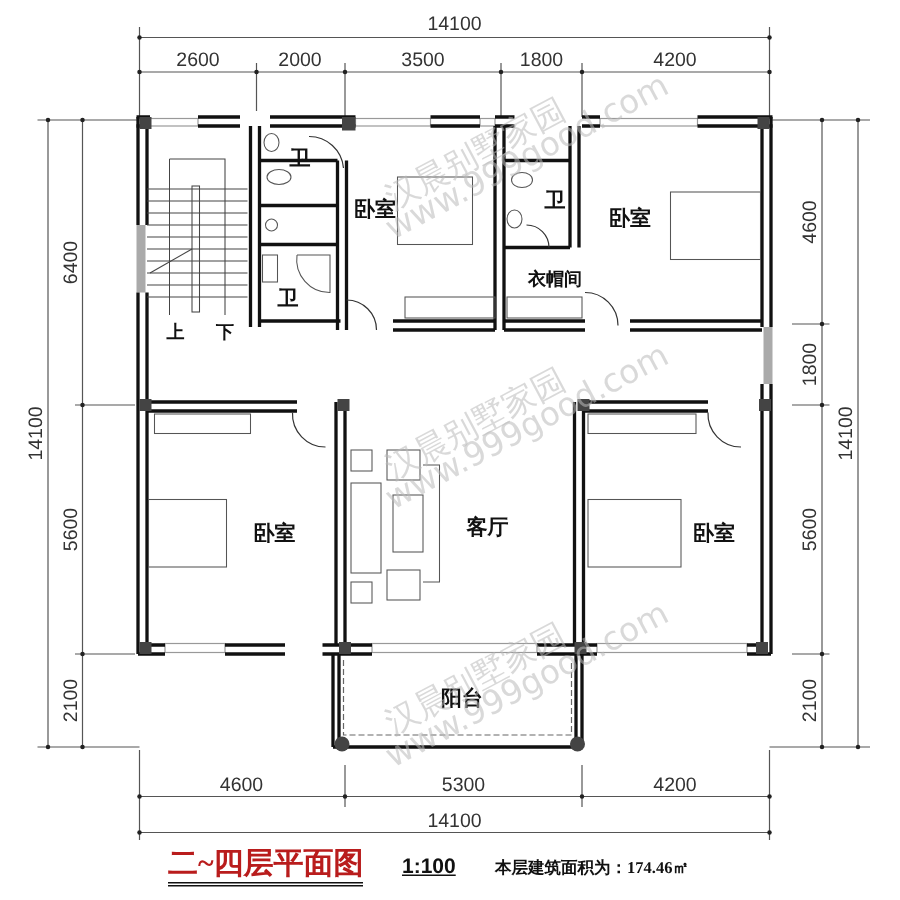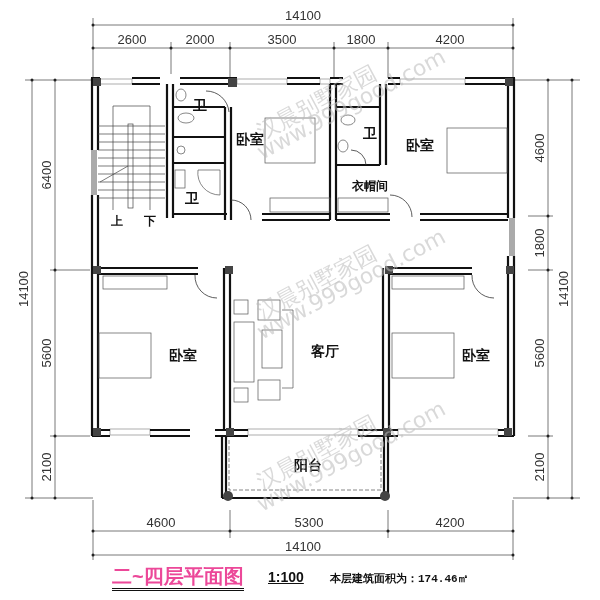--- a/index.html
+++ b/index.html
@@ -1,23 +1,23 @@
 <!DOCTYPE html>
 <html><head>
 <meta charset="utf-8">
 <style>
   html,body{margin:0;padding:0;background:#fff;}
   body{width:600px;height:600px;position:relative;overflow:hidden;font-family:"DejaVu Sans",sans-serif;}
   svg{position:absolute;left:0;top:0;}
   .dimtext{font-family:"Liberation Sans",sans-serif;font-size:13px;fill:#333;}
   .room{font-family:"DejaVu Sans",sans-serif;font-size:14px;fill:#111;font-weight:bold;}
   .room-sm{font-family:"DejaVu Sans",sans-serif;font-size:12px;fill:#111;font-weight:bold;}
-  .title{position:absolute;left:112px;top:565px;font-family:Liberation Sans, sans-serif;font-size:20px;font-weight:bold;color:#ec4899;border-bottom:3px double #111;padding-bottom:1px;line-height:22px;text-align:right;}
+  .title{position:absolute;left:112px;top:565px;font-family:Liberation Serif, serif;font-size:20px;font-weight:bold;color:#b91c1c;border-bottom:3px double #111;padding-bottom:1px;line-height:22px;text-align:right;}
   .scale{position:absolute;left:268px;top:569px;font-family:"Liberation Sans",sans-serif;font-size:14px;font-weight:bold;color:#111;text-decoration:underline;}
-  .area{position:absolute;left:330px;top:571px;font-family:Liberation Mono, monospace;font-size:11px;font-weight:bold;color:#111;}
+  .area{position:absolute;left:330px;top:571px;font-family:Liberation Serif, serif;font-size:11px;font-weight:bold;color:#111;}
   .wm{font-family:"DejaVu Sans",sans-serif;font-size:22px;fill:#bbb;opacity:0.55;}
 </style>
 </head>
 <body>
 
 <svg width="600" height="600" viewBox="0 0 600 600" xmlns="http://www.w3.org/2000/svg">
 
   <g stroke="#555" stroke-width="0.8" fill="none">
 
     <line x1="93" y1="25" x2="513" y2="25"></line>

